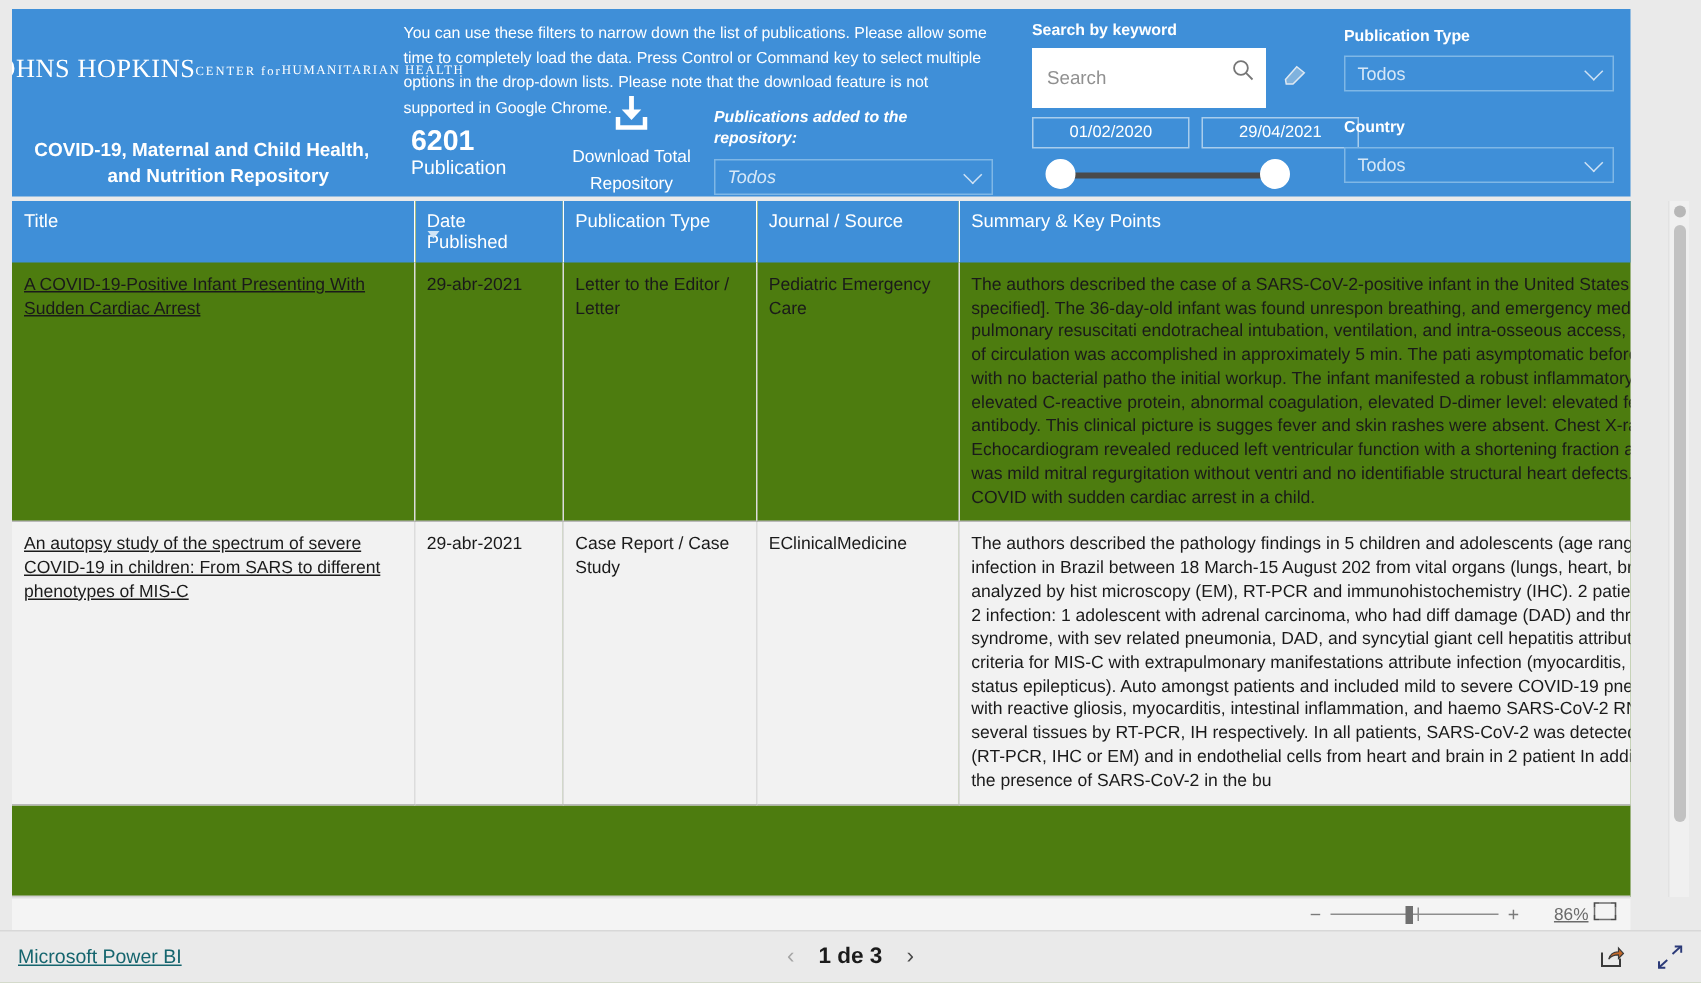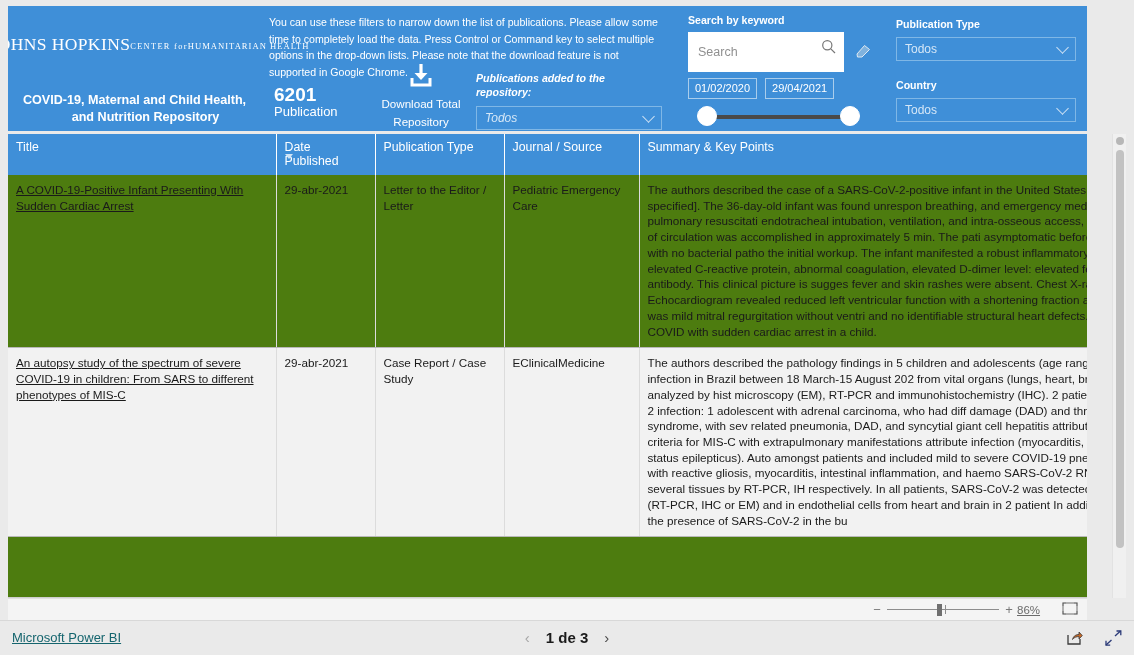--- a/index.html
+++ b/index.html
@@ -114,21 +114,21 @@
     background: transparent;
   }
   .search-input::placeholder { color: #909090; }
   .srch-ico { position: absolute; right: 7px; top: 6px; }
   .eraser { margin-left: 10px; cursor: pointer; }
 
   .date-row { position: absolute; left: 680px; top: 72px; width: 190px;
               display: flex; gap: 8px; }
   .date-chip {
     background: #3f8fd8; border: 1px solid #a9cdec; color: #ffffff;
-    font-size: 11px; padding: 3px 6px 3px; line-height: 1.2;
+    font-size: 11px; padding: 3px 24px 3px; line-height: 1.2;
     cursor: pointer;
   }
   .slider-wrap { position: absolute; left: 684px; top: 100px; width: 170px; height: 22px; }
   .slider-track {
     position: absolute; left: 8px; right: 8px; top: 9px; height: 4px;
     background: #4a4a4a; border-radius: 2px;
   }
   .knob {
     position: absolute; top: 0; width: 20px; height: 20px; border-radius: 50%;
     background: #ffffff; border: 1px solid #ffffff; cursor: pointer;
@@ -200,21 +200,21 @@
     position: absolute; left: 8px; top: 598px; width: 1079px; height: 22px;
     background: #f4f4f4; border-top: 1px solid #e0e0e0;
     display: flex; align-items: center; justify-content: flex-end;
     padding-right: 6px; gap: 0px;
   }
   .zb-minus, .zb-plus { color: #7a7a7a; font-size: 13px; width: 16px; text-align: center; cursor: pointer; }
   .zb-track { position: relative; width: 112px; height: 14px; margin: 0 2px; }
   .zb-line { position: absolute; left: 0; right: 0; top: 6px; height: 1px; background: #8d8d8d; }
   .zb-tick { position: absolute; left: 58px; top: 2px; width: 1px; height: 9px; background: #8d8d8d; }
   .zb-thumb { position: absolute; left: 50px; top: 1px; width: 5px; height: 12px; background: #6f6f6f; cursor: pointer; }
-  .zb-pct { color: #6b6b6b; font-size: 11.5px; width: 42px; text-align: left; text-decoration: underline; }
+  .zb-pct { color: #6b6b6b; font-size: 11.5px; width: 42px; text-align: right; text-decoration: underline; }
   .zb-fit { width: 22px; text-align: center; cursor: pointer; }
 
   
   .footer {
     position: absolute; left: 0; top: 620px; width: 1134px; height: 35px;
     background: #eaeaea; border-top: 1px solid #d8d8d8;
   }
   .pbi-link {
     position: absolute; left: 12px; top: 9px;
     color: #15656e; font-size: 13px; text-decoration: underline;

